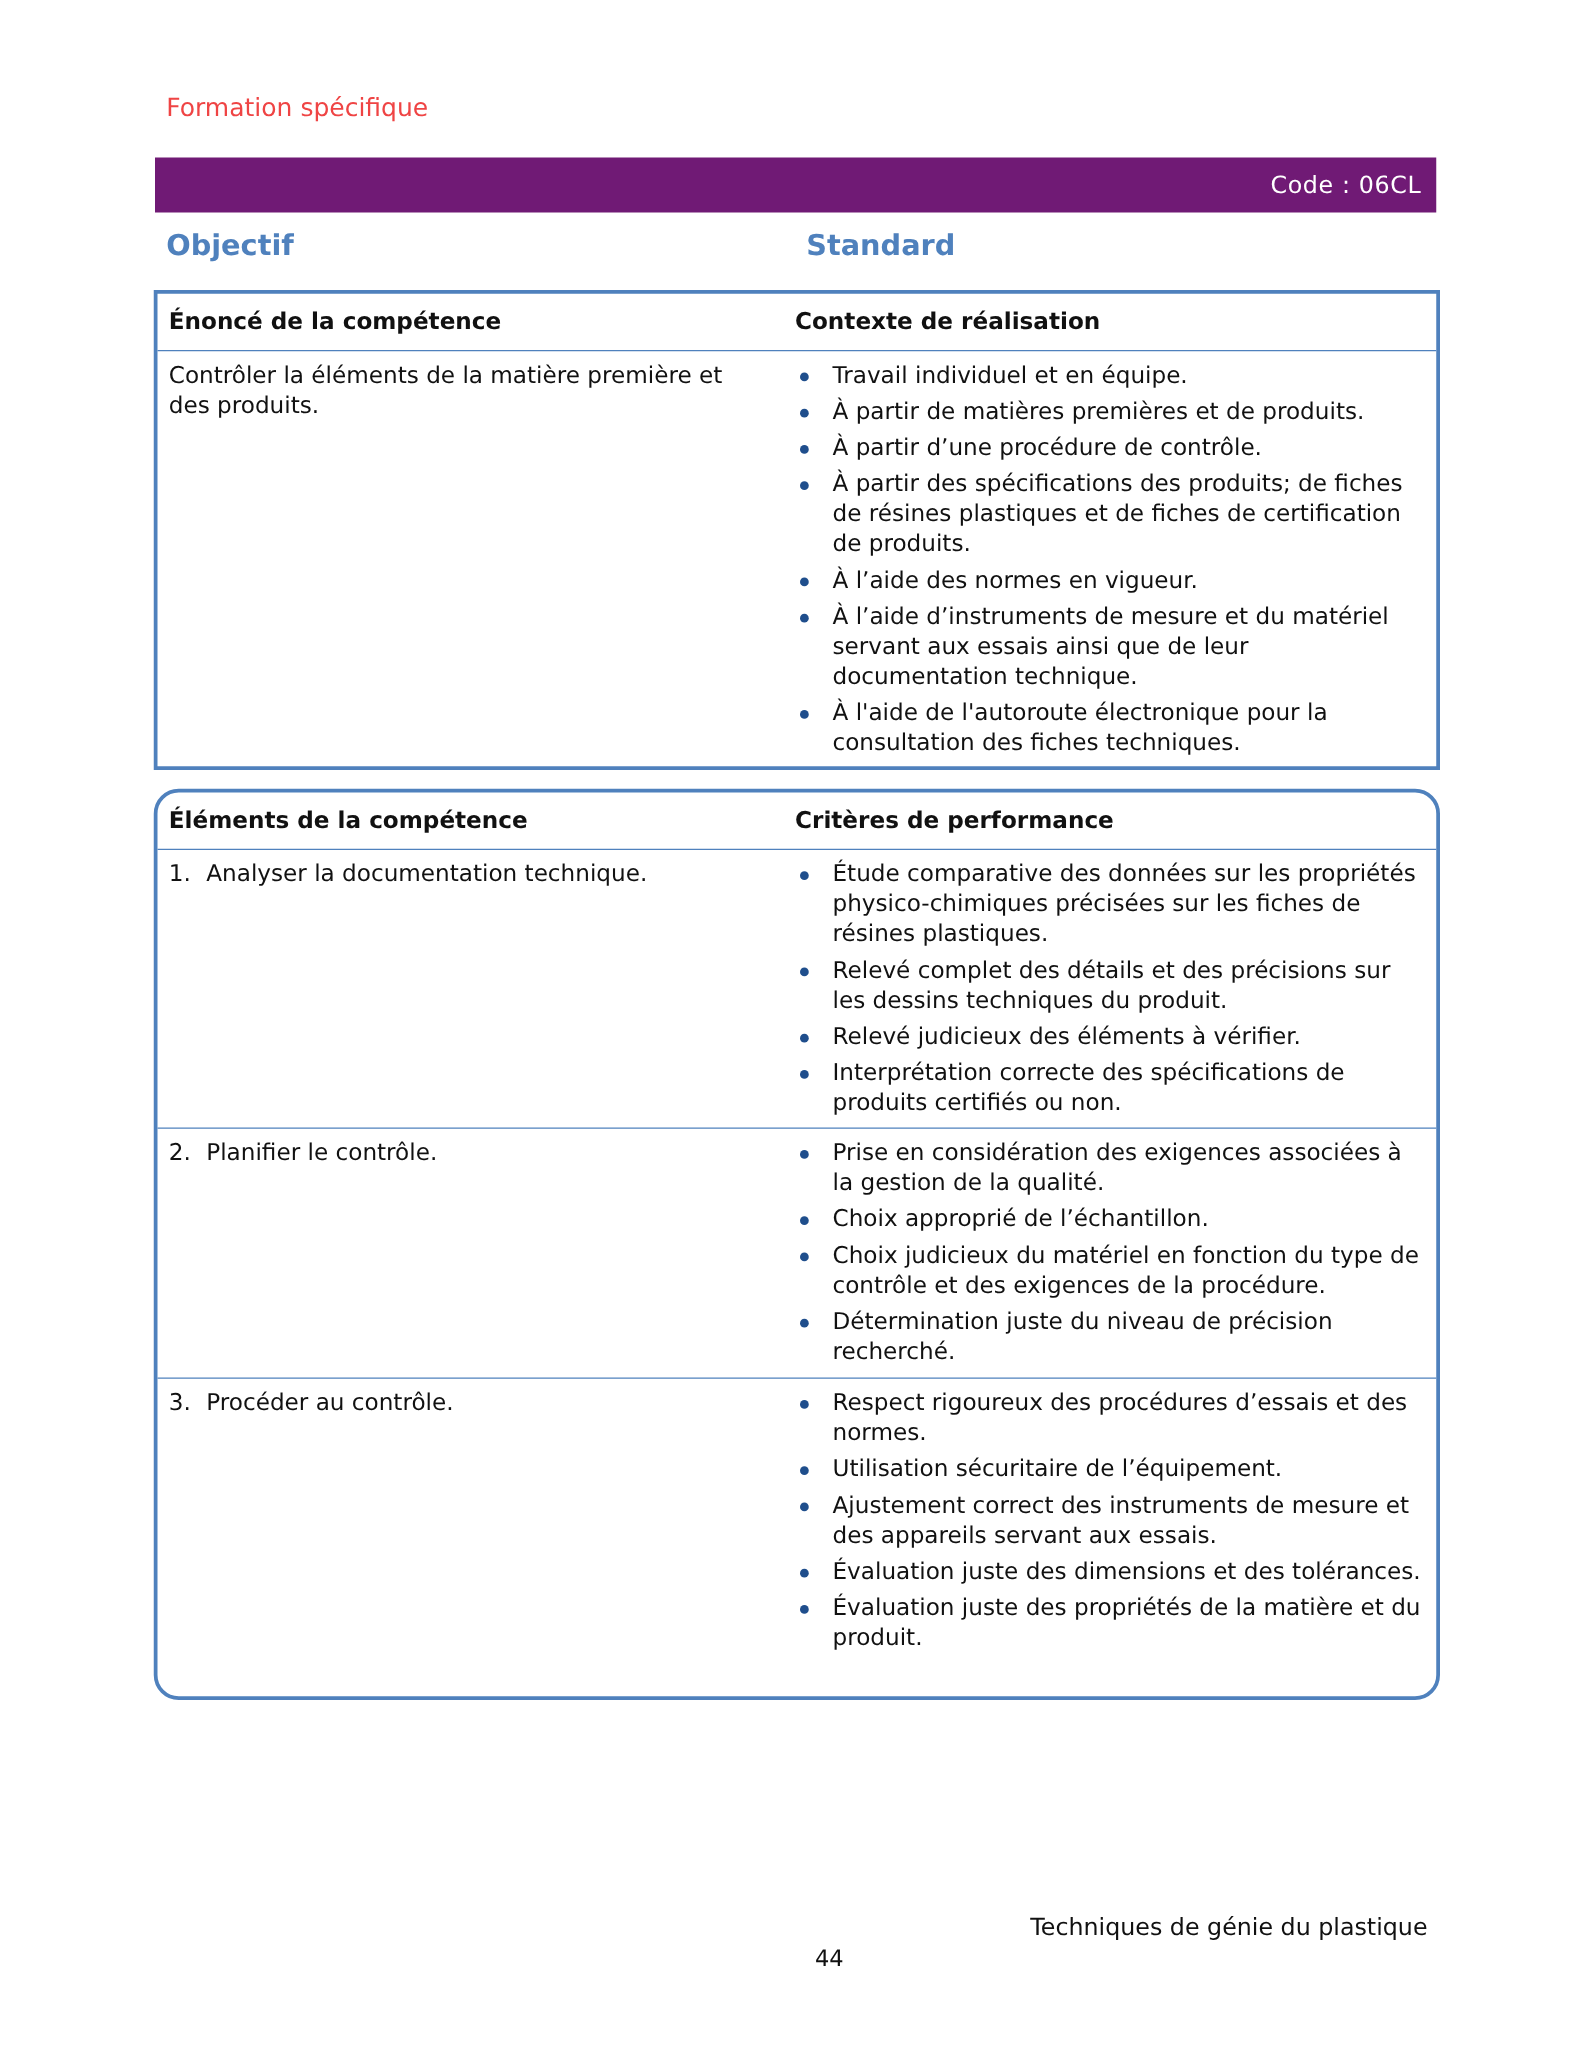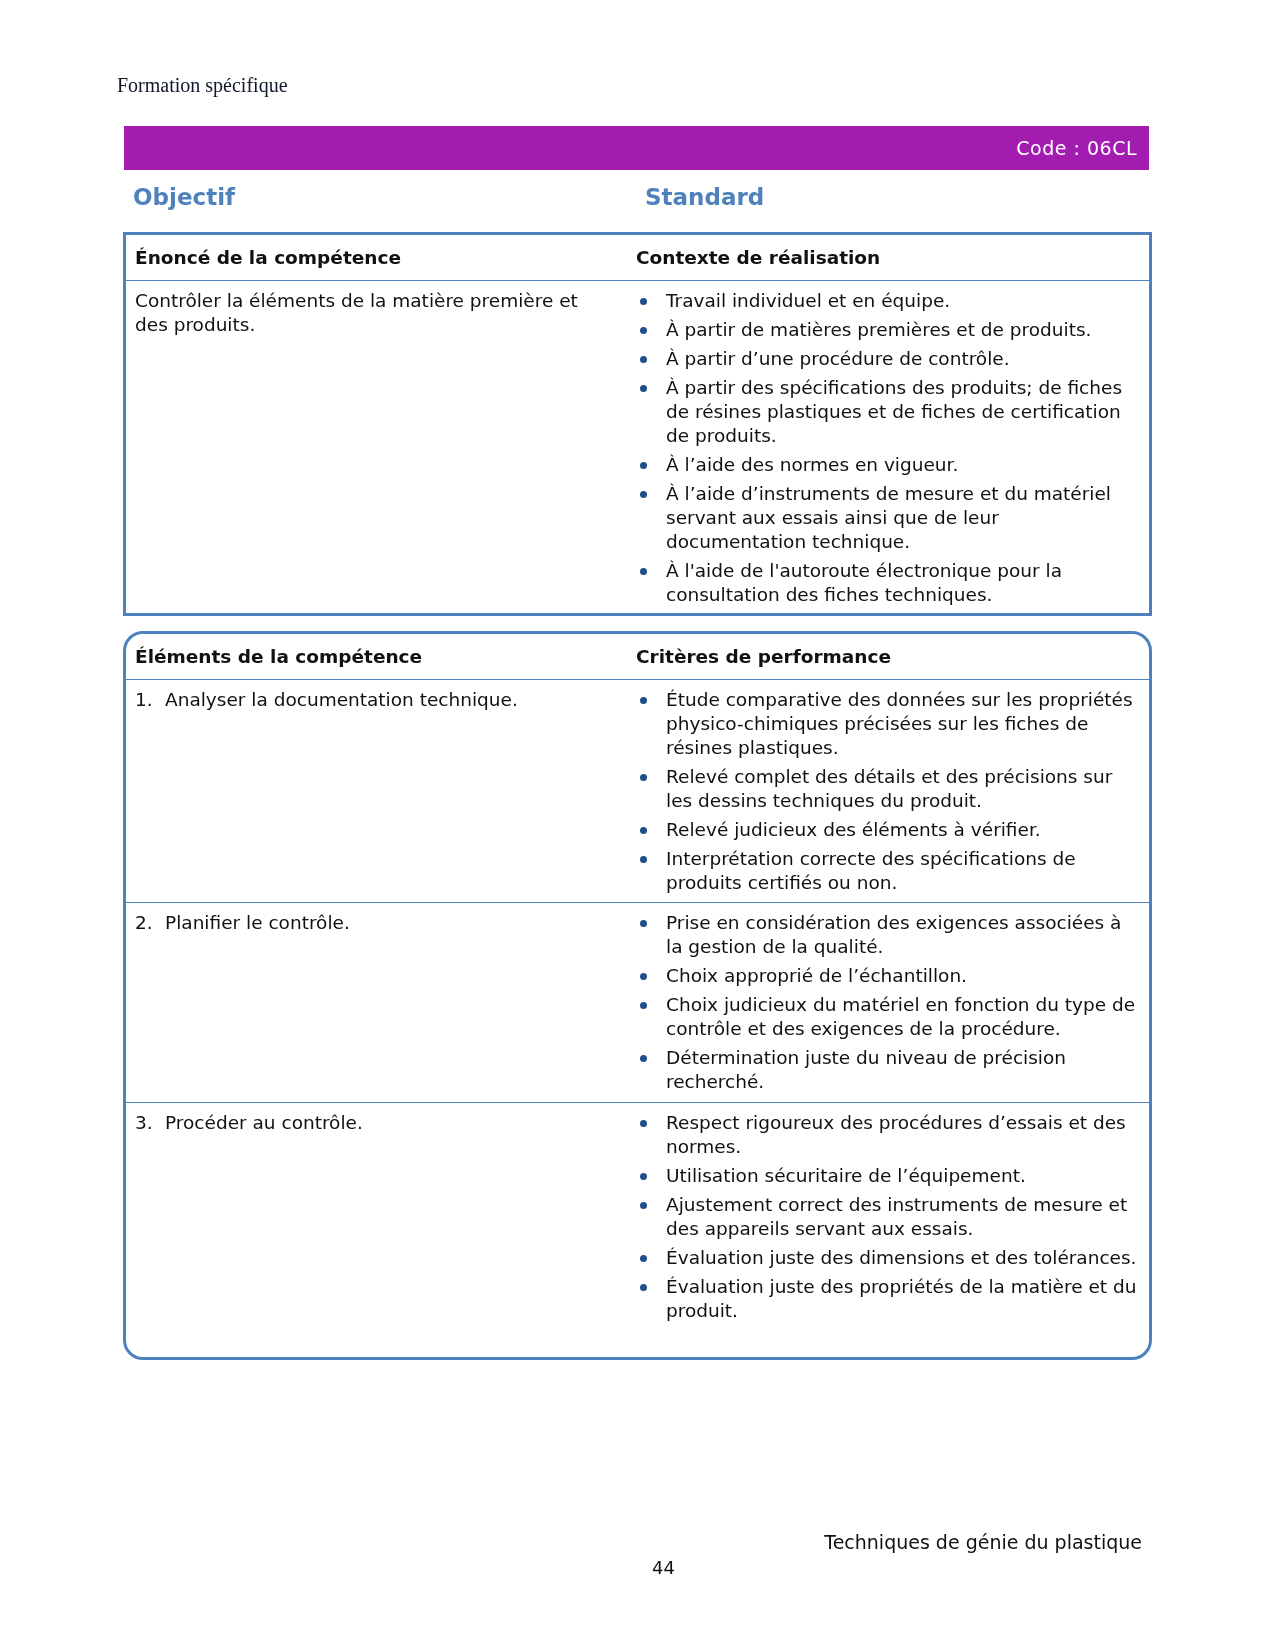--- a/index.html
+++ b/index.html
@@ -1,19 +1,19 @@
 <!DOCTYPE html>
 <html><head>
 <meta charset="utf-8">
 <style>
   html, body { margin:0; padding:0; background:#ffffff; }
   body { width:1275px; height:1650px; position:relative; overflow:hidden;
          font-family:"DejaVu Sans", "Liberation Sans", sans-serif; color:#111; }
-  .section-title { position:absolute; left:117px; top:74px; font-size:20px; color:#0f172a;font-family:Liberation Serif, serif; }
-  .band { position:absolute; left:124px; top:126px; width:1025px; height:44px; background:#a21caf; }
+  .section-title { position:absolute; left:133px; top:74px; font-size:20px; color:#ef4444; }
+  .band { position:absolute; left:124px; top:126px; width:1025px; height:44px; background:#701a75; }
   .band .code { position:absolute; right:12px; top:11px; color:#ffffff; font-size:19px; letter-spacing:0.5px; }
   .col-title { position:absolute; top:184px; font-size:23px; font-weight:bold; color:#4f81bd; }
   .tbl { position:absolute; left:123px; width:1023px; border:3px solid #4f81bd; box-sizing:content-box; }
   .row { display:flex; border-top:1px solid #4f81bd; }
   .row:first-child { border-top:none; }
   .cell-l { width:492px; padding:8px 8px 0 9px; box-sizing:border-box; font-size:18.5px; line-height:24px; }
   .cell-r { flex:1; padding:8px 6px 0 18px; box-sizing:border-box; font-size:18.5px; line-height:24px; }
   .hdr .cell-l, .hdr .cell-r { font-weight:bold; padding-top:11px; height:45px; }
   ul { list-style:none; margin:0; padding:0; }
   li { position:relative; padding-left:30px; margin-bottom:5px; }

